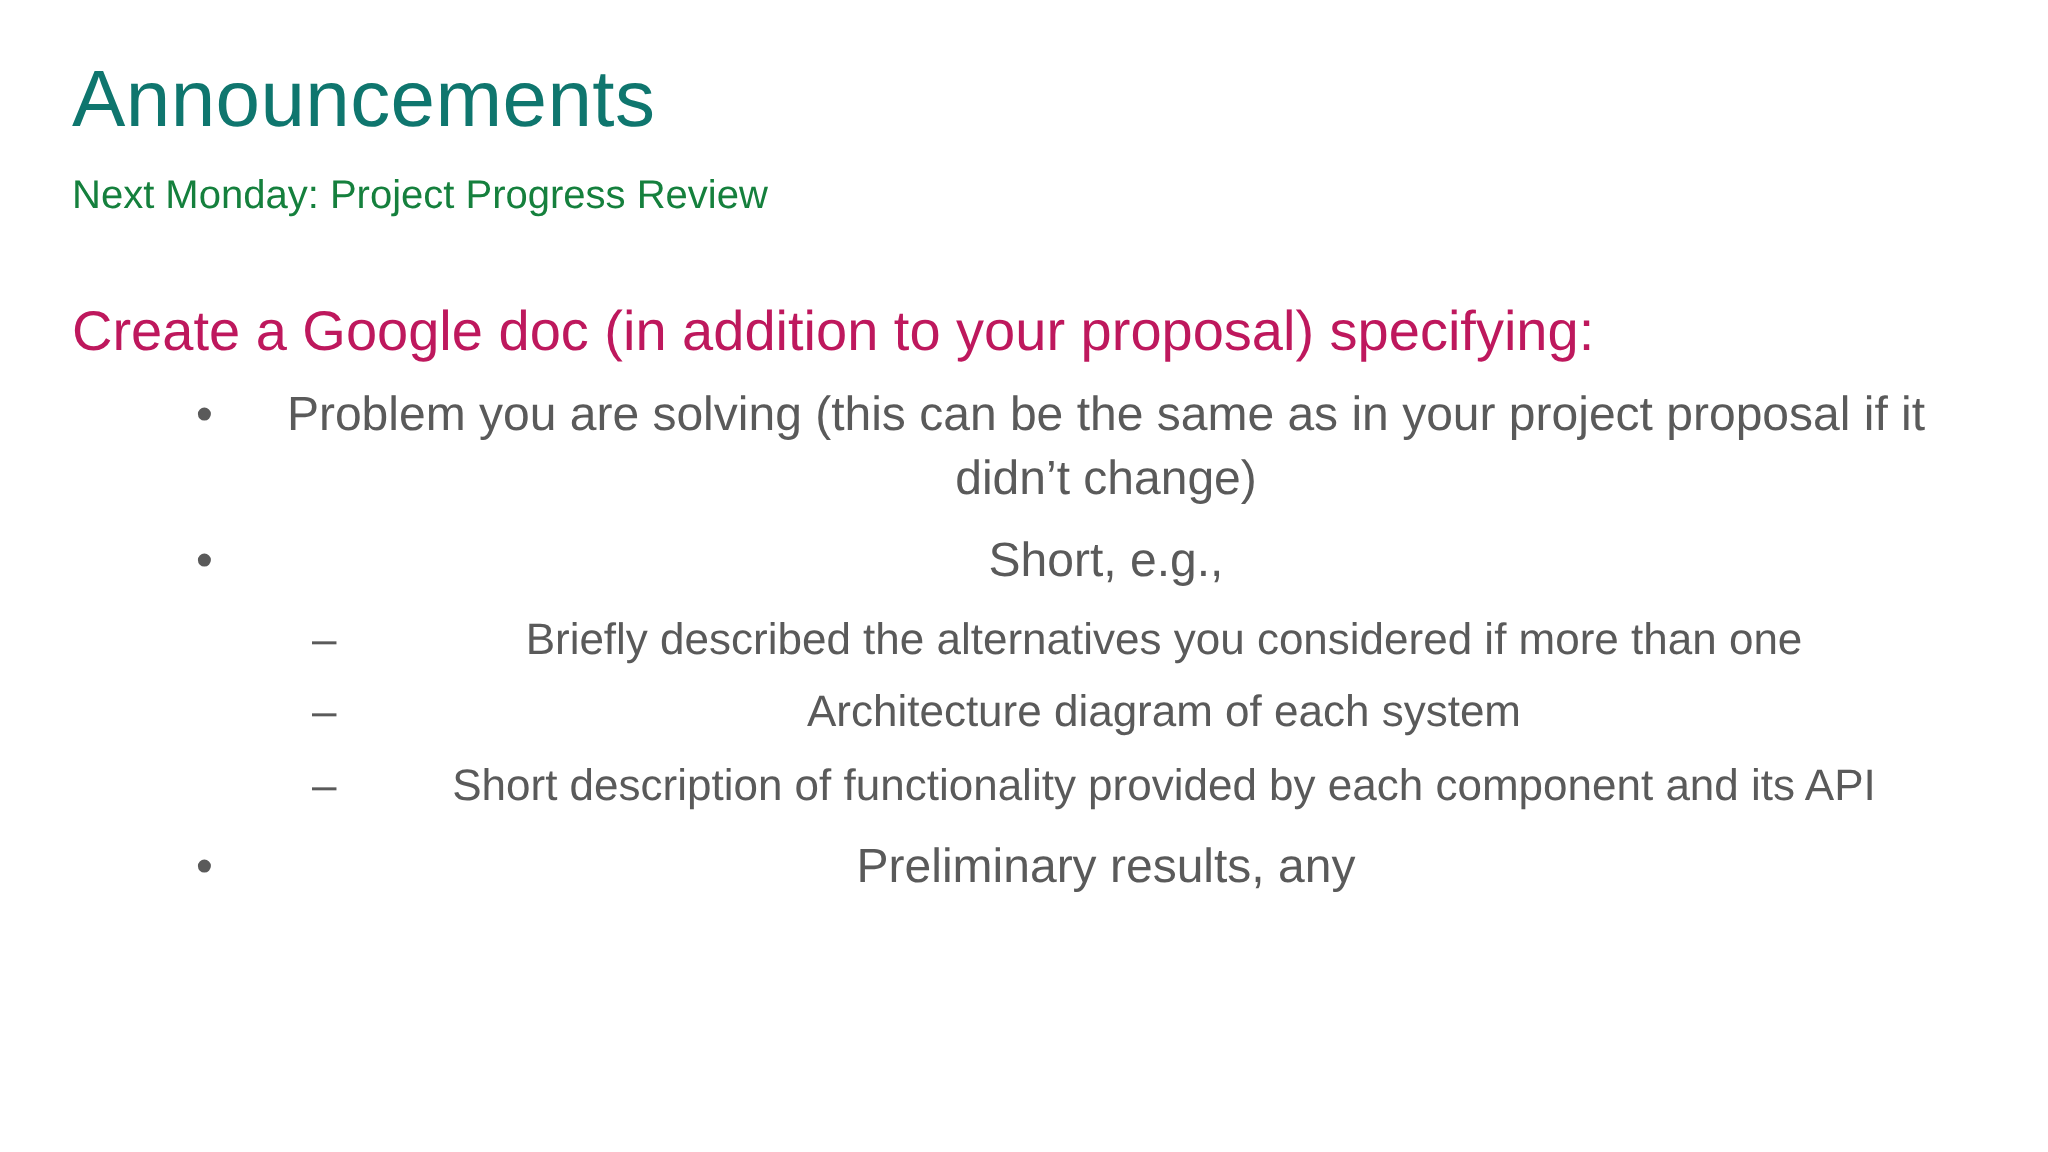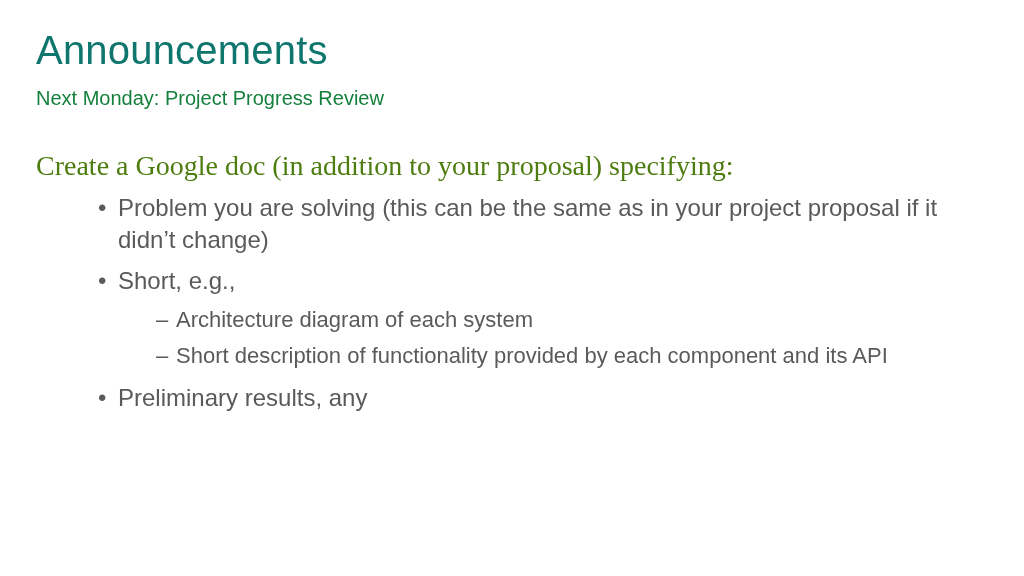--- a/index.html
+++ b/index.html
@@ -28,36 +28,36 @@
   }
   .subtitle {
     font-size: 20px;
     font-weight: 300;
     color: #15803d;
     margin: 0 0 40px 0;
   }
   .lead {
     font-size: 28px;
     font-weight: 300;
-    color: #4d7c0f;
+    color: #be185d;
     margin: 0 0 10px 0;
-    font-family: Liberation Serif, serif;
   }
   ul.lvl1 {
     list-style: none;
     margin: 0;
     padding: 0 0 0 66px;
   }
   ul.lvl1 > li {
     position: relative;
     font-size: 24px;
     line-height: 1.32;
     margin: 0 0 10px 0;
     padding-left: 16px;
     color: #5a5a5a;
+    text-align: center;
   }
   ul.lvl1 > li::before {
     content: "•";
     position: absolute;
     left: -4px;
     top: 0;
     font-size: 24px;
     color: #5a5a5a;
   }
   ul.lvl2 {
@@ -91,20 +91,23 @@
   <p class="lead">Create a Google doc (in addition to your proposal) specifying:</p>
 
   <ul class="lvl1">
     <li>
       <span>Problem you are solving (this can be the same as in your project proposal if it didn’t change)</span>
     </li>
     <li>
       <span>Short, e.g.,</span>
       <ul class="lvl2">
         <li>
+          <span>Briefly described the alternatives you considered if more than one</span>
+        </li>
+        <li>
           <span>Architecture diagram of each system</span>
         </li>
         <li>
           <span>Short description of functionality provided by each component and its API</span>
         </li>
       </ul>
     </li>
     <li>
       <span>Preliminary results, any</span>
     </li>

